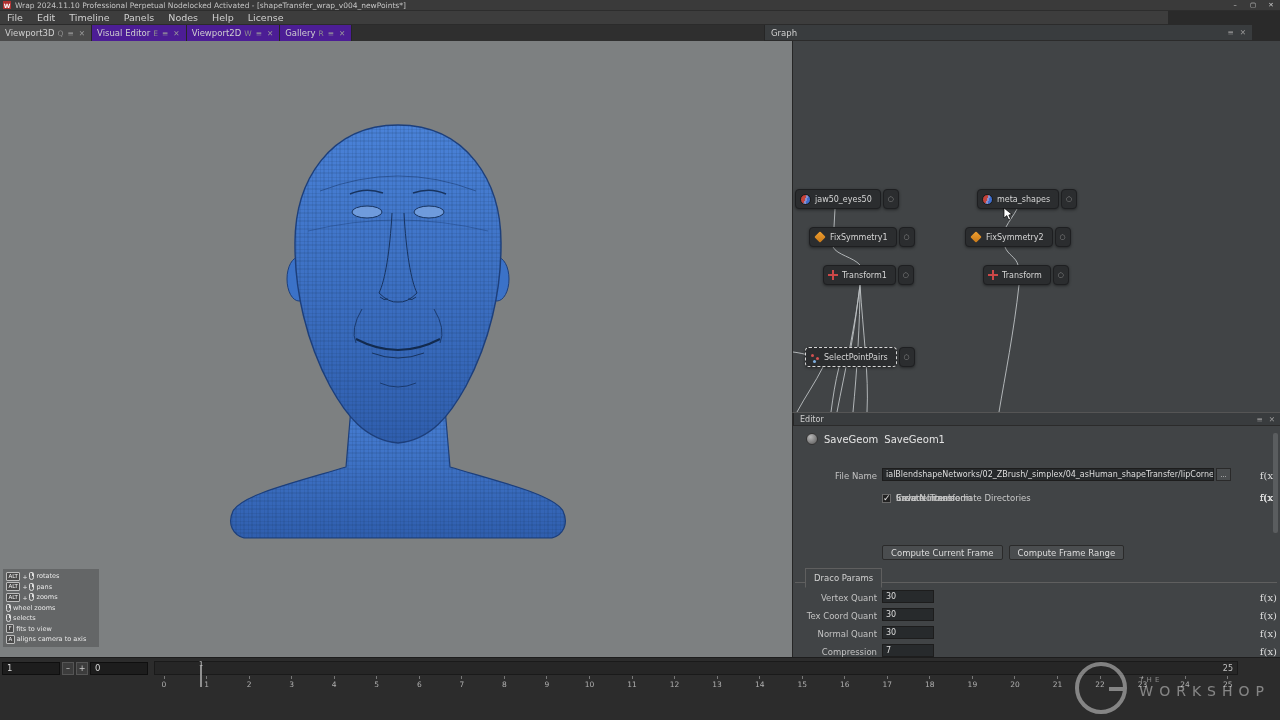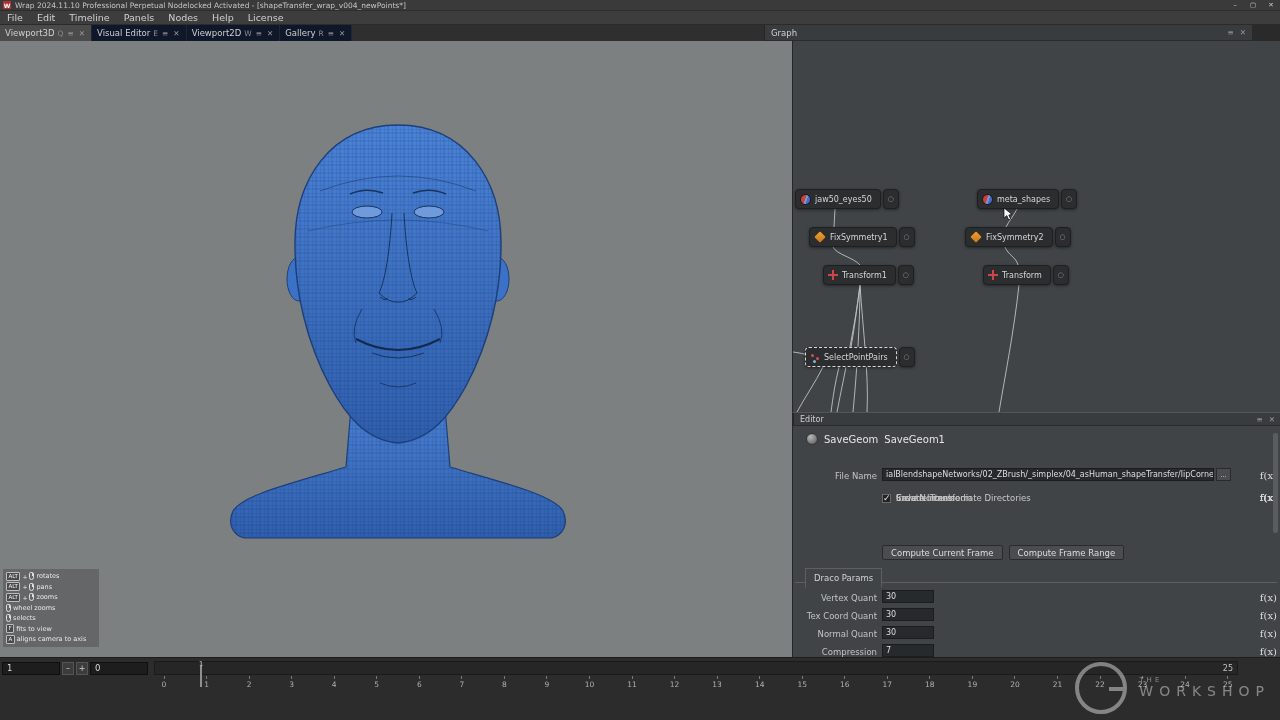--- a/index.html
+++ b/index.html
@@ -11,29 +11,29 @@
   .titlebar { position:absolute; top:0; left:0; width:1280px; height:11px;
     background:#3a3a3a; display:flex; align-items:center; gap:4px;
     font-size:7.5px; color:#c4c4c4; padding-left:3px; border-bottom:1px solid #2d2d2d; }
   .app-icon { width:8px; height:8px; background:#b03030; color:#fff; font-size:6px;
     display:flex; align-items:center; justify-content:center; font-weight:bold; }
   .win-controls { margin-left:auto; display:flex; }
   .win-btn { width:18px; height:10px; font-size:6.5px; display:flex; align-items:center;
     justify-content:center; color:#cfcfcf; }
 
   
-  .menubar { position:absolute; top:11px; left:0; width:1280px; height:14px;
+  .menubar { position:absolute; top:11px; left:0; width:1168px; height:14px;
     background:#3d3d3d; display:flex; align-items:center; font-size:9.5px;
     border-bottom:1px solid #2b2b2b; }
   .menu-item { padding:0 7px; height:14px; display:flex; align-items:center; color:#d0d0d0; }
 
   
   .tabbar { position:absolute; top:25px; left:0; width:792px; height:16px;
     background:#2f2f2f; display:flex; }
-  .tab { display:flex; align-items:center; gap:3px; padding:0 5px; background:#0f172a;
+  .tab { display:flex; align-items:center; gap:3px; padding:0 5px; background:#4c1d95;
     border-right:1px solid #262626; font-size:8.5px; color:#cfcfcf; }
   .tab:first-child { background:#4b4b4b; }
   .tab-short { color:#8d8d8d; font-size:7.5px; }
   .tab-ic { color:#9a9a9a; font-size:7.5px; padding:0 1px; }
   .panel-header { position:absolute; height:16px; background:#393c3e; display:flex;
     align-items:center; justify-content:space-between; padding:0 6px; font-size:8.5px;
     color:#cfcfcf; border-bottom:1px solid #2b2b2b; border-left:1px solid #262626; }
   .ph-icons { display:flex; gap:6px; }
   .ph-icons span { color:#9a9a9a; font-size:7.5px; }
 

